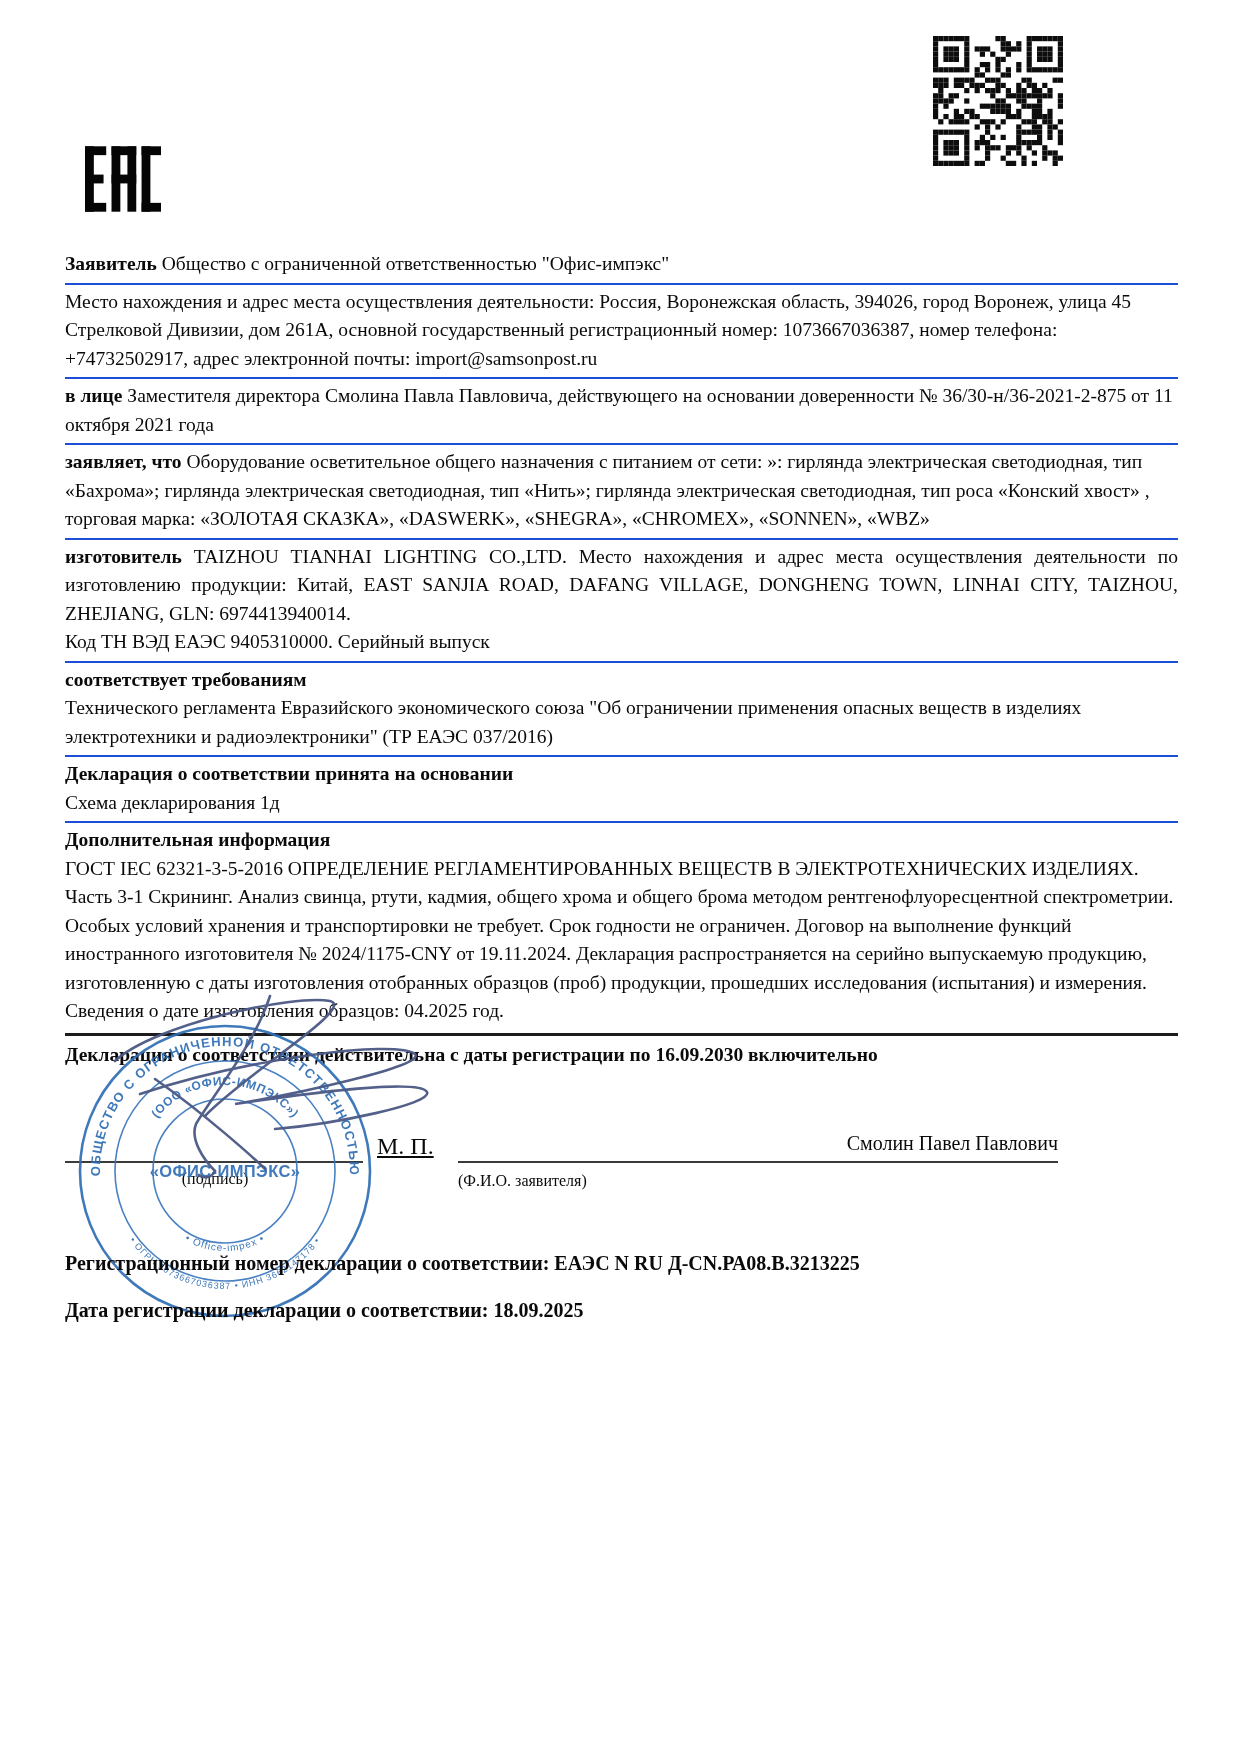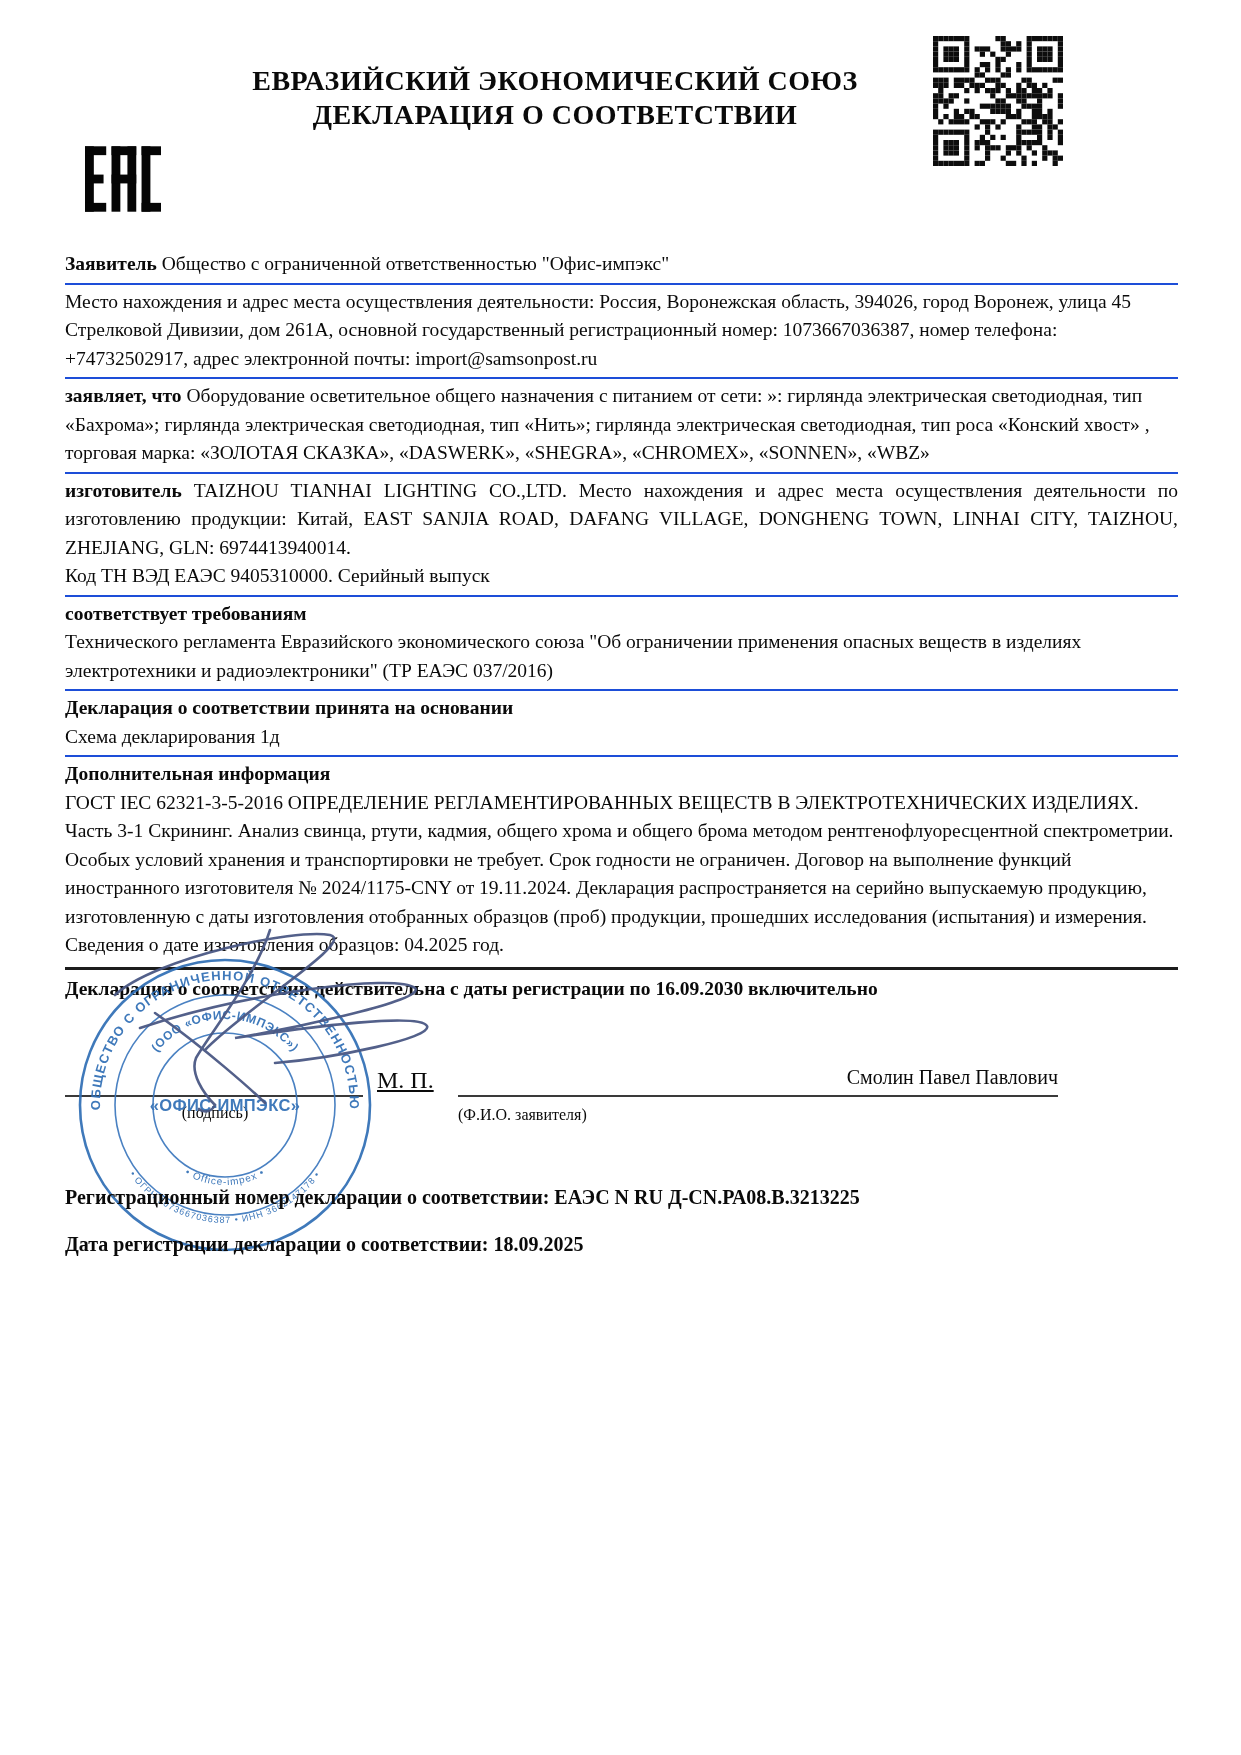--- a/index.html
+++ b/index.html
@@ -362,24 +362,20 @@
       <rect x="30" y="120" width="5" height="5" fill="#0d0d0d"></rect>
       <rect x="40" y="120" width="5" height="5" fill="#0d0d0d"></rect>
       <rect x="45" y="120" width="5" height="5" fill="#0d0d0d"></rect>
       <rect x="70" y="120" width="5" height="5" fill="#0d0d0d"></rect>
       <rect x="75" y="120" width="5" height="5" fill="#0d0d0d"></rect>
       <rect x="85" y="120" width="5" height="5" fill="#0d0d0d"></rect>
       <rect x="95" y="120" width="5" height="5" fill="#0d0d0d"></rect>
       <rect x="115" y="120" width="5" height="5" fill="#0d0d0d"></rect>
     </svg>
 
-  <div class="titles">
-    <div>ЕВРАЗИЙСКИЙ ЭКОНОМИЧЕСКИЙ СОЮЗ</div>
-    <div>ДЕКЛАРАЦИЯ О СООТВЕТСТВИИ</div>
-  </div>
 
   <svg class="eac-logo" width="76" height="74" viewBox="0 0 86 74">
     <g fill="#050505">
       <rect x="0" y="0" width="10" height="74"></rect>
         <rect x="0" y="0" width="24" height="10"></rect>
       <rect x="0" y="32" width="21" height="10"></rect>
         <rect x="0" y="64" width="24" height="10"></rect>
       <rect x="30" y="0" width="10" height="74"></rect>
         <rect x="48" y="0" width="10" height="74"></rect>
       <rect x="30" y="0" width="28" height="10"></rect>
@@ -393,20 +389,23 @@
   <div class="main">
 
     <section class="sec">
       <p><span class="lead">Заявитель</span><span> Общество с ограниченной ответственностью "Офис-импэкс"</span></p>
     </section>
 
     <section class="sec">
       <p>Место нахождения и адрес места осуществления деятельности: Россия, Воронежская область, 394026, город Воронеж, улица 45 Стрелковой Дивизии, дом 261А, основной государственный регистрационный номер: 1073667036387, номер телефона: +74732502917, адрес электронной почты: import@samsonpost.ru</p>
     </section>
 
+    <section class="sec">
+      <p><span class="lead">в лице</span><span> Заместителя директора Смолина Павла Павловича, действующего на основании доверенности № 36/30-н/36-2021-2-875 от 11 октября 2021 года</span></p>
+    </section>
 
     <section class="sec">
       <p><span class="lead">заявляет, что</span><span> Оборудование осветительное общего назначения с питанием от сети: »: гирлянда электрическая светодиодная, тип «Бахрома»; гирлянда электрическая светодиодная, тип «Нить»; гирлянда электрическая светодиодная, тип роса «Конский хвост» , торговая марка: «ЗОЛОТАЯ СКАЗКА», «DASWERK», «SHEGRA», «CHROMEX», «SONNEN», «WBZ»</span></p>
     </section>
 
     <section class="sec">
       <p class="justify"><span class="lead">изготовитель</span><span> TAIZHOU TIANHAI LIGHTING CO.,LTD. Место нахождения и адрес места осуществления деятельности по изготовлению продукции: Китай, EAST SANJIA ROAD, DAFANG VILLAGE, DONGHENG TOWN, LINHAI CITY, TAIZHOU, ZHEJIANG, GLN: 6974413940014.</span></p>
       <p>Код ТН ВЭД ЕАЭС 9405310000. Серийный выпуск</p>
     </section>
 

